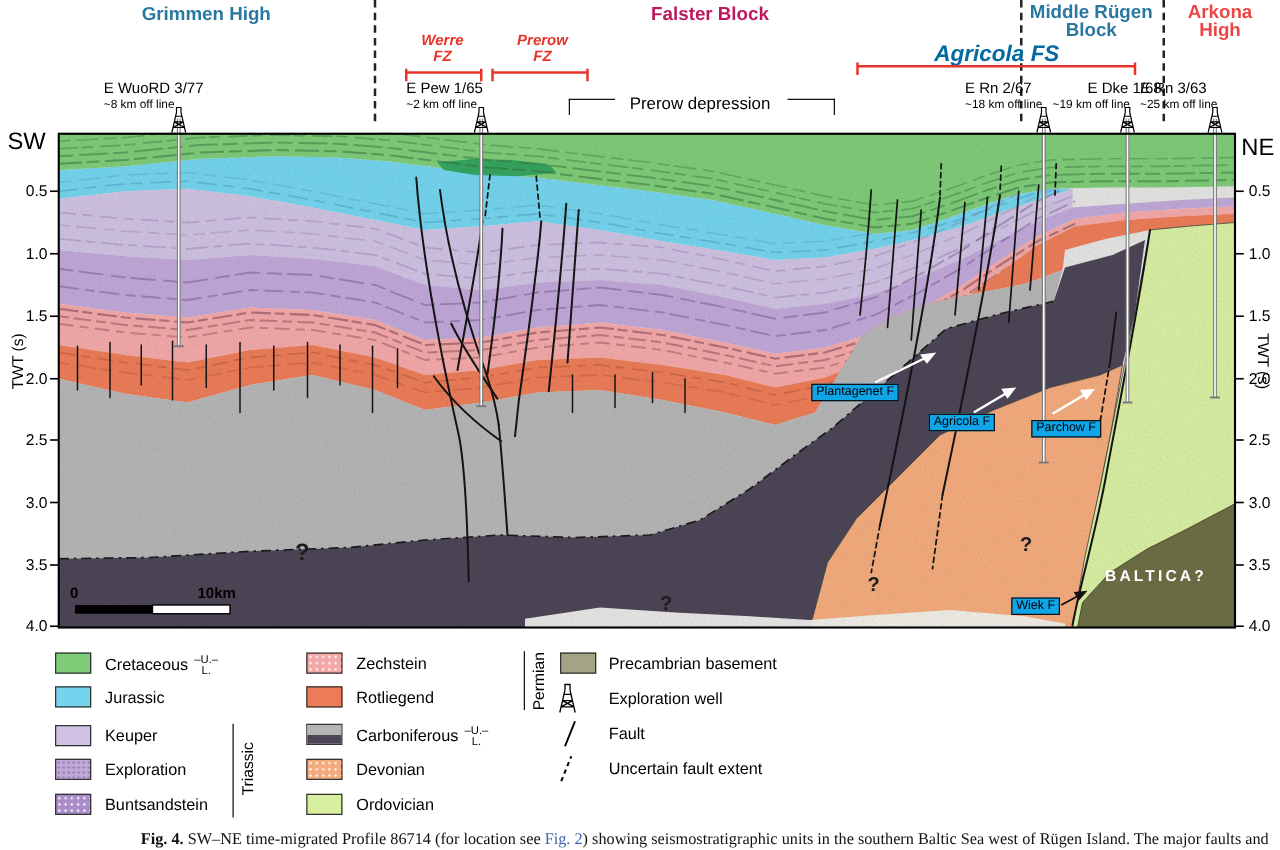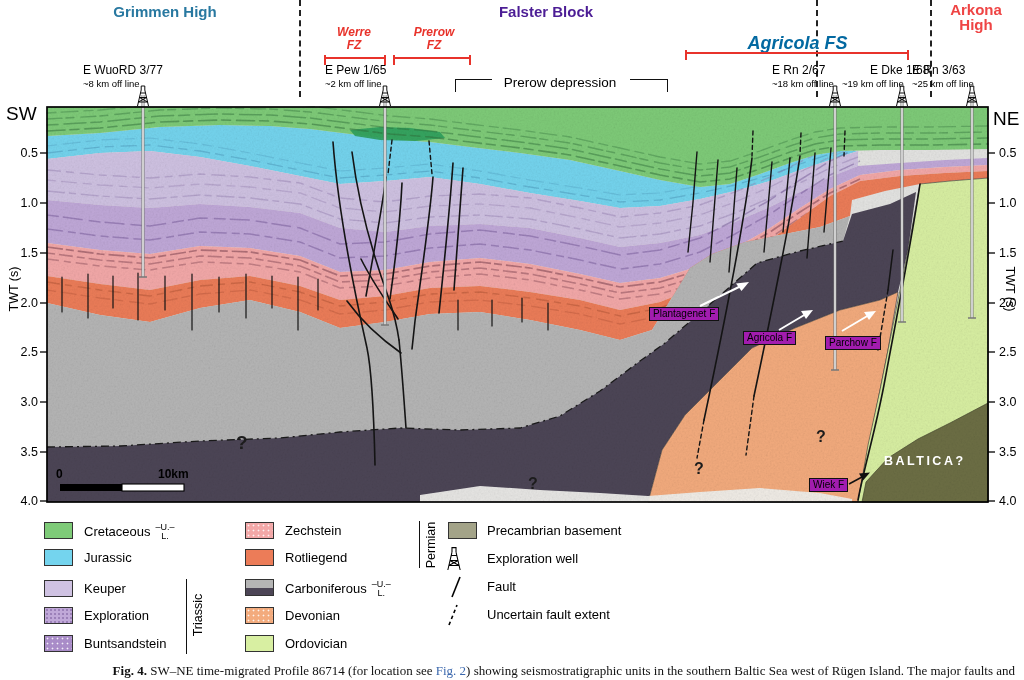--- a/index.html
+++ b/index.html
@@ -14,21 +14,21 @@
   .rbr i{position:absolute;width:2.4px;height:10px;background:#e8332b;top:-4px;}
   .rbr i.L{left:-1px;} .rbr i.R{right:-1px;}
   .vsep{position:absolute;top:0;height:97px;border-left:2px dashed #222;width:0;}
   .wname{font-size:12px;text-align:left;white-space:nowrap;}
   .woff{font-size:9.5px;white-space:nowrap;}
   .compass{font-size:19px;color:#000;}
   .tick{font-size:12.5px;color:#000;}
   .tl{width:30px;text-align:right;}
   .twt{width:80px;text-align:center;font-size:12.5px;}
   .rotL{transform:rotate(-90deg);} .rotR{transform:rotate(90deg);}
-  .fbox{position:absolute;background:#a21caf;border:1.2px solid #111;font-size:10px;
+  .fbox{position:absolute;background:#0ea5e9;border:1.2px solid #111;font-size:10px;
         line-height:12px;padding:0 3px;white-space:nowrap;}
   .baltica{font-size:12.5px;font-weight:bold;color:#fff;letter-spacing:2.5px;}
   .qm{font-weight:600;color:#1c1c1c;}
   .sb{font-size:12px;font-weight:bold;}
   .prerow{font-size:13.5px;text-align:center;}
   .hookL{position:absolute;border-top:1.6px solid #111;border-left:1.6px solid #111;width:36px;height:12px;}
   .hookR{position:absolute;border-top:1.6px solid #111;border-right:1.6px solid #111;width:37px;height:12px;}
   .sw{position:absolute;width:29px;height:17px;border:1.2px solid #333;box-sizing:border-box;}
   .sw .half{width:100%;height:50%;}
   .dots{background-image:radial-gradient(circle,rgba(255,255,255,.85) .8px,transparent 1.1px);
@@ -254,21 +254,22 @@
   <g fill="none" stroke="#000">
     <g transform="translate(454,570) scale(1.12)" stroke-width=".95">
       <path d="M-5.5,0 L-1.8,-16 M5.5,0 L1.8,-16 M-1.8,-16 L-1.8,-20 L1.8,-20 L1.8,-16 M-4.6,-4 L4.6,-4 M-3.6,-8.5 L3.6,-8.5 M-2.6,-13 L2.6,-13 M-4.6,-4 L3.6,-8.5 M4.6,-4 L-3.6,-8.5"></path>
     </g>
     <line x1="452" y1="597" x2="460" y2="577" stroke-width="1.6"></line>
     <line x1="449" y1="625" x2="457" y2="605" stroke-width="1.6" stroke-dasharray="3.5 3"></line>
   </g>
 </svg>
 
 <div class="abs blk" style="left: 75px; top: 4px; width: 180px; color: rgb(40, 120, 160);">Grimmen High</div>
-<div class="abs blk" style="left: 456px; top: 4px; width: 180px; color: #4c1d95;">Falster Block</div>
+<div class="abs blk" style="left: 478px; top: 4px; width: 180px; color: #be185d;">Falster Block</div>
+<div class="abs blk" style="left: 818px; top: 2px; width: 110px; color: rgb(40, 120, 160);">Middle Rügen Block</div>
 <div class="abs blk" style="left: 933px; top: 2px; width: 86px; color: #ef4444;">Arkona High</div>
 
 <div class="vsep" style="left:299px;"></div>
 <div class="vsep" style="left:816px;"></div>
 <div class="vsep" style="left:930px;"></div>
 
 <div class="abs fz" style="left: 320px; top: 26px; width: 68px; color: rgb(232, 51, 43);">
   <span>Werre</span><br>
   <span>FZ</span>
 </div>

